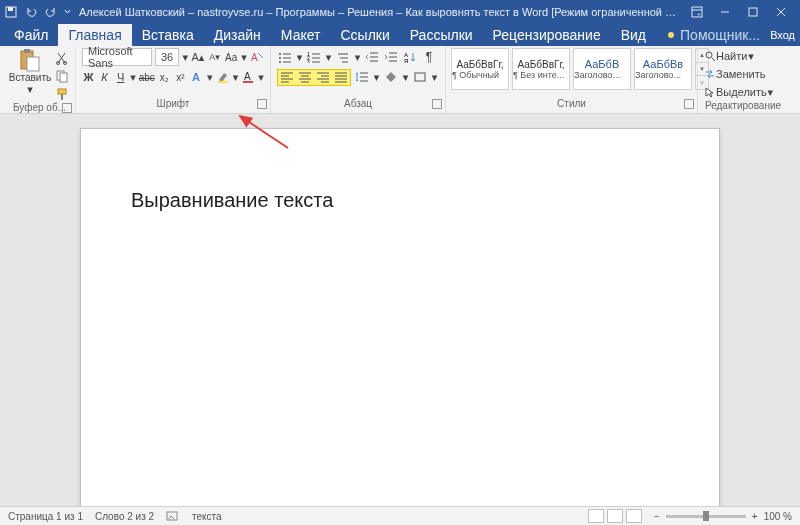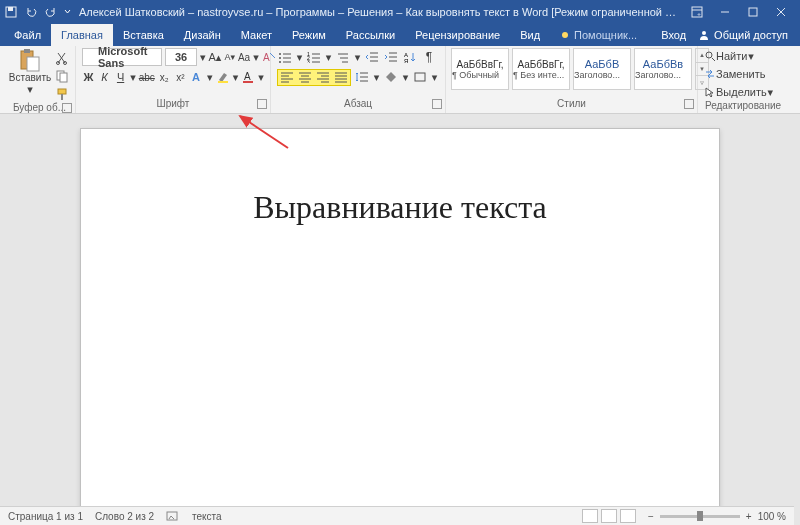--- a/index.html
+++ b/index.html
@@ -8,37 +8,37 @@
   
   .titlebar { height: 24px; background: #2b579a; color: #fff; display: flex; align-items: center; padding: 0 4px; }
   .qa { display: flex; align-items: center; gap: 6px; }
   .qa .ic { width: 14px; height: 14px; display: flex; align-items: center; justify-content: center; opacity: .9; }
   .title { flex: 1; text-align: left; font-size: 11px; white-space: nowrap; overflow: hidden; text-overflow: ellipsis; padding: 0 8px; color: #e6eef8; }
   .winbtns { display: flex; gap: 10px; padding-right: 6px; }
   .winbtns .wb { width: 18px; height: 18px; display: flex; align-items: center; justify-content: center; opacity: .85; }
 
   
   .menurow { height: 22px; background: #2b579a; display: flex; align-items: stretch; padding: 0 4px; }
-  .menurow .tab { padding: 0 10px; font-size: 11px; color: #fff; display: flex; align-items: center; cursor: pointer; }
+  .menurow .tab { padding: 0 10px; font-size: 14px; color: #fff; display: flex; align-items: center; cursor: pointer; }
   .menurow .tab.active { background: #f3f3f3; color: #2b579a; }
   .menurow .tell { color: #c7d6ef; display: flex; align-items: center; gap: 4px; }
   .menurow .sp { flex: 1; }
   .menurow .right { display: flex; align-items: center; gap: 12px; padding-right: 8px; color: #fff; }
 
   
   .ribbon { height: 68px; background: #f3f3f3; border-bottom: 1px solid #d0d0d0; display: flex; padding: 0 4px; }
   .group { border-right: 1px solid #e1e1e1; display: flex; flex-direction: column; justify-content: space-between; padding: 2px 6px 0 6px; }
   .group .rows { display: flex; flex-direction: column; gap: 2px; }
   .group .row { display: flex; align-items: center; gap: 3px; height: 18px; }
   .group .label { height: 15px; font-size: 10px; color: #666; text-align: center; position: relative; }
   .group .launcher { position: absolute; right: -3px; top: 1px; width: 10px; height: 10px; border: 1px solid #999; }
   .ic { width: 16px; height: 16px; display: inline-flex; align-items: center; justify-content: center; }
   .dd { width: 7px; display: inline-flex; justify-content: center; }
   select, .combo { font-size: 11px; border: 1px solid #c4c4c4; background: #fff; height: 18px; }
-  .combo { display: inline-flex; align-items: center; padding: 0 15px; font-weight: bold; }
+  .combo { display: inline-flex; align-items: center; padding: 0 5px; }
 
   
   .clip { display: flex; gap: 4px; align-items: flex-start; }
   .paste { display: flex; flex-direction: column; align-items: center; width: 40px; height: 48px; justify-content: center; }
   .paste .icbig { width: 24px; height: 24px; }
 
   
   .hl { background: #fff27a; border: 1px solid #e0c800; padding: 0 1px; display: inline-flex; gap: 2px; height: 17px; align-items: center; }
 
   
@@ -50,27 +50,27 @@
   .styleScroll { width: 14px; height: 42px; border: 1px solid #d0d0d0; margin-left: -1px; display: flex; flex-direction: column; }
   .styleScroll div { flex: 1; border-bottom: 1px solid #d0d0d0; display: flex; align-items: center; justify-content: center; font-size: 7px; color: #666; }
   .styleScroll div:last-child { border-bottom: none; }
 
   
   .editRow { display: flex; align-items: center; font-size: 11px; color: #444; height: 16px; white-space: nowrap; }
 
   
   .docarea { position: absolute; top: 114px; bottom: 19px; left: 0; right: 0; background: #e6e6e6; overflow: hidden; display: flex; justify-content: center; }
   .page { width: 640px; background: #fff; border: 1px solid #c0c0c0; box-shadow: 0 2px 5px rgba(0,0,0,.15); margin-top: 14px; height: 520px; padding: 60px 50px; }
-  .docText { font-family: Liberation Serif, serif; font-size: 32px; color: #222; text-align: center; }
+  .docText { font-family: Liberation Sans, sans-serif; font-size: 20px; color: #222; }
 
   
   .arrow { position: absolute; top: 112px; left: 228px; pointer-events: none; }
 
   
-  .status { position: absolute; bottom: 0; left: 0; right: 6px; height: 19px; background: #f3f3f3; border-top: 1px solid #d0d0d0; display: flex; align-items: center; font-size: 10px; color: #555; padding: 0 8px; gap: 12px; }
+  .status { position: absolute; bottom: 0; left: 0; right: 0; height: 19px; background: #f3f3f3; border-top: 1px solid #d0d0d0; display: flex; align-items: center; font-size: 10px; color: #555; padding: 0 8px; gap: 12px; }
   .status .sp { flex: 1; }
   .viewBtns { display: flex; gap: 3px; }
   .viewBtns .vb { width: 16px; height: 14px; border: 1px solid #c0c0c0; background: #fff; }
   .zoom { display: flex; align-items: center; gap: 6px; }
   .slider { width: 80px; height: 3px; background: #c0c0c0; position: relative; }
   .slider .thumb { position: absolute; width: 6px; height: 10px; background: #888; top: -4px; left: 50%; transform: translateX(-50%); }
 
   svg { display: block; }
 </style>
 </head>
@@ -128,21 +128,21 @@
       </span>
   </div>
 </div>
 
 <div class="menurow">
   <div class="tab">Файл</div>
   <div class="tab active">Главная</div>
   <div class="tab">Вставка</div>
   <div class="tab">Дизайн</div>
   <div class="tab">Макет</div>
-  <div class="tab">Режим</div>
+  <div class="tab">Ссылки</div>
   <div class="tab">Рассылки</div>
   <div class="tab">Рецензирование</div>
   <div class="tab">Вид</div>
   <div class="tab tell">
     <svg width="10" height="10">
         <circle cx="5" cy="5" r="3" fill="#ffd862"></circle>
       </svg>
     <span>Помощник...</span>
   </div>
   <div class="sp"></div>

